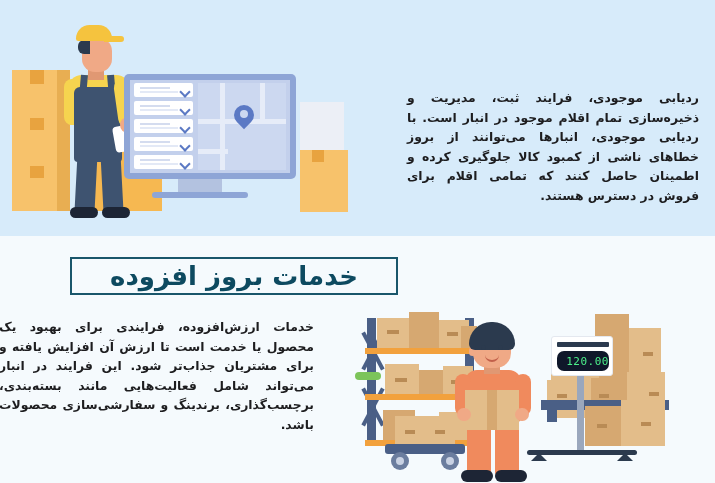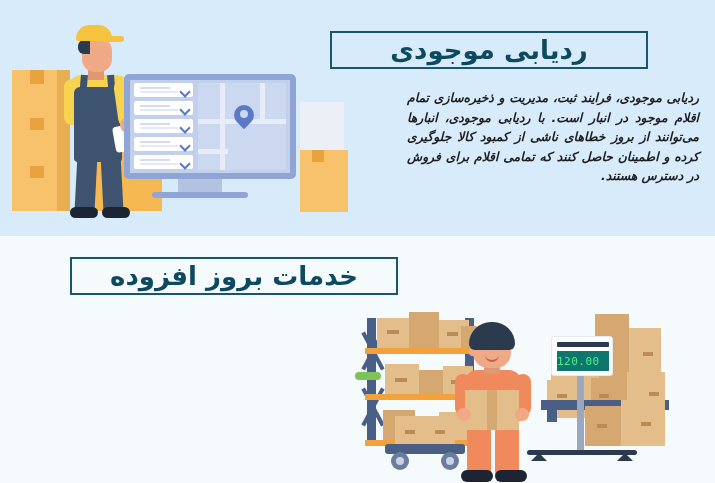--- a/index.html
+++ b/index.html
@@ -34,21 +34,21 @@
     font-size:26px; font-weight:bold; color:#0d4a60;
     letter-spacing:0px; line-height:1; white-space:nowrap;
     direction:rtl;
   }
 
   
   .para {
     position:absolute;
     direction:rtl; text-align:justify;
     font-size:12.4px; line-height:19.6px;
-    color:#1d1d1f; font-weight:600;font-style:italic;
+    color:#1d1d1f; font-weight:600;
   }
   .para-1 { right:16px; top:88px; width:292px; }
 
   
   .illus1 { position:absolute; left:0; top:0; width:340px; height:236px; }
 
   
   .bx { position:absolute; background:#f7c26b; }
   .bx-shade { position:absolute; background:#e8ae52; }
   .bx-tape { position:absolute; background:#e8a33f; }
@@ -158,22 +158,22 @@
   
   .scale-post { position:absolute; background:#9aa7bd; }
   .scale-foot { position:absolute; background:#2b3a4e; border-radius:3px; }
   .scale-foot-l,.scale-foot-r { position:absolute; background:#2b3a4e; }
   .scale-disp {
     position:absolute; background:#ffffff; border-radius:3px;
     border:1px solid #e4e8ef;
   }
   .scale-bar { position:absolute; background:#2b3a4e; border-radius:1px; }
   .scale-lcd {
-    position:absolute; background:#0f766e;
-    display:flex; align-items:center; justify-content:flex-end;
+    position:absolute; background:#0f172a;
+    display:flex; align-items:center; justify-content:flex-start;border-radius:7px;
   }
   .scale-num {
     font-family:"DejaVu Sans Mono","Liberation Mono",monospace;
     color:#4cf08a; font-size:11px; letter-spacing:0.5px; direction:ltr;
   }
   .pallet { position:absolute; background:#4a5f86; }
 </style>
 </head>
 <body>
 
@@ -255,33 +255,31 @@
         <span class="map-road-v" style="left:62px;top:0;width:5px;height:40px;"></span>
         <span class="map-road-h" style="left:0;top:36px;width:88px;height:5px;"></span>
         <span class="map-road-h" style="left:0;top:66px;width:30px;height:5px;"></span>
         <span class="pin">
           <span class="pin-head"></span>
           <span class="pin-dot"></span>
         </span>
       </div>
     </div>
 
-    <div class="title-box title-box-1">
-      <span class="title-text">ردیابی موجودی</span>
-    </div>
 
     <p class="para para-1">ردیابی موجودی، فرایند ثبت، مدیریت و ذخیره‌سازی تمام اقلام موجود در انبار است. با ردیابی موجودی، انبارها می‌توانند از بروز خطاهای ناشی از کمبود کالا جلوگیری کرده و اطمینان حاصل کنند که تمامی اقلام برای فروش در دسترس هستند.</p>
   </div>
 
   <div class="section-bottom">
 
     <div class="title-box title-box-2" style="top:21px;">
       <span class="title-text">خدمات بروز افزوده</span>
     </div>
 
+    <p class="para" style="right:401px;top:81px;width:315px;">خدمات ارزش‌افزوده، فرایندی برای بهبود یک محصول یا خدمت است تا ارزش آن افزایش یافته و برای مشتریان جذاب‌تر شود. این فرایند در انبار می‌تواند شامل فعالیت‌هایی مانند بسته‌بندی، برچسب‌گذاری، برندینگ و سفارشی‌سازی محصولات باشد.</p>
 
     <div class="illus2" style="left:355px;top:64px;">
 
       <div class="rack-post" style="left:12px;top:18px;width:9px;height:128px;"></div>
       <div class="rack-post" style="left:110px;top:18px;width:9px;height:128px;"></div>
       <div class="rack-brace" style="left:16px;top:30px;width:4px;height:42px;transform:rotate(28deg);"></div>
       <div class="rack-brace" style="left:16px;top:30px;width:4px;height:42px;transform:rotate(-28deg);"></div>
       <div class="rack-brace" style="left:16px;top:86px;width:4px;height:42px;transform:rotate(28deg);"></div>
       <div class="rack-brace" style="left:16px;top:86px;width:4px;height:42px;transform:rotate(-28deg);"></div>
       <div class="rack-shelf" style="left:10px;top:48px;width:112px;height:6px;"></div>

